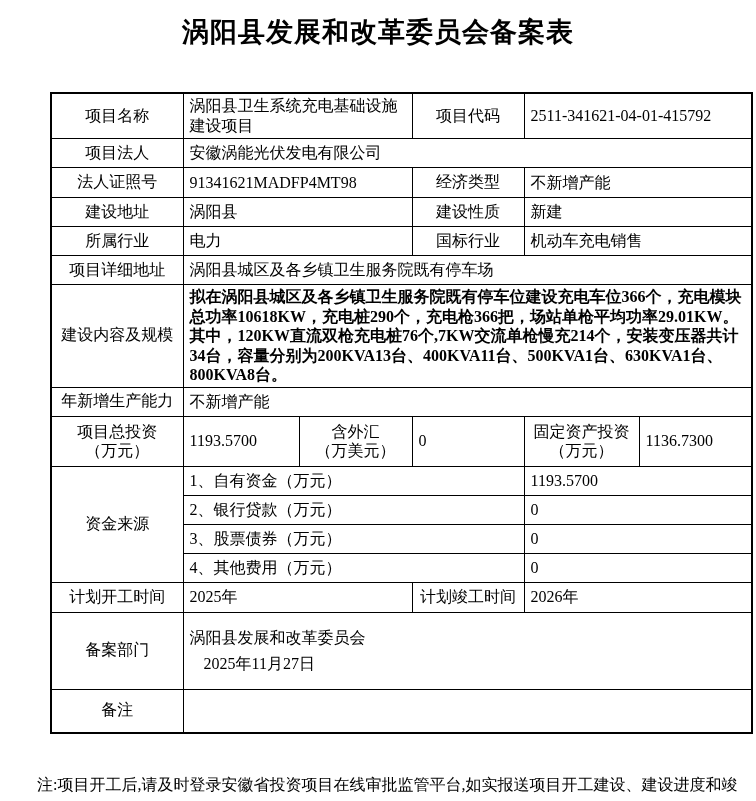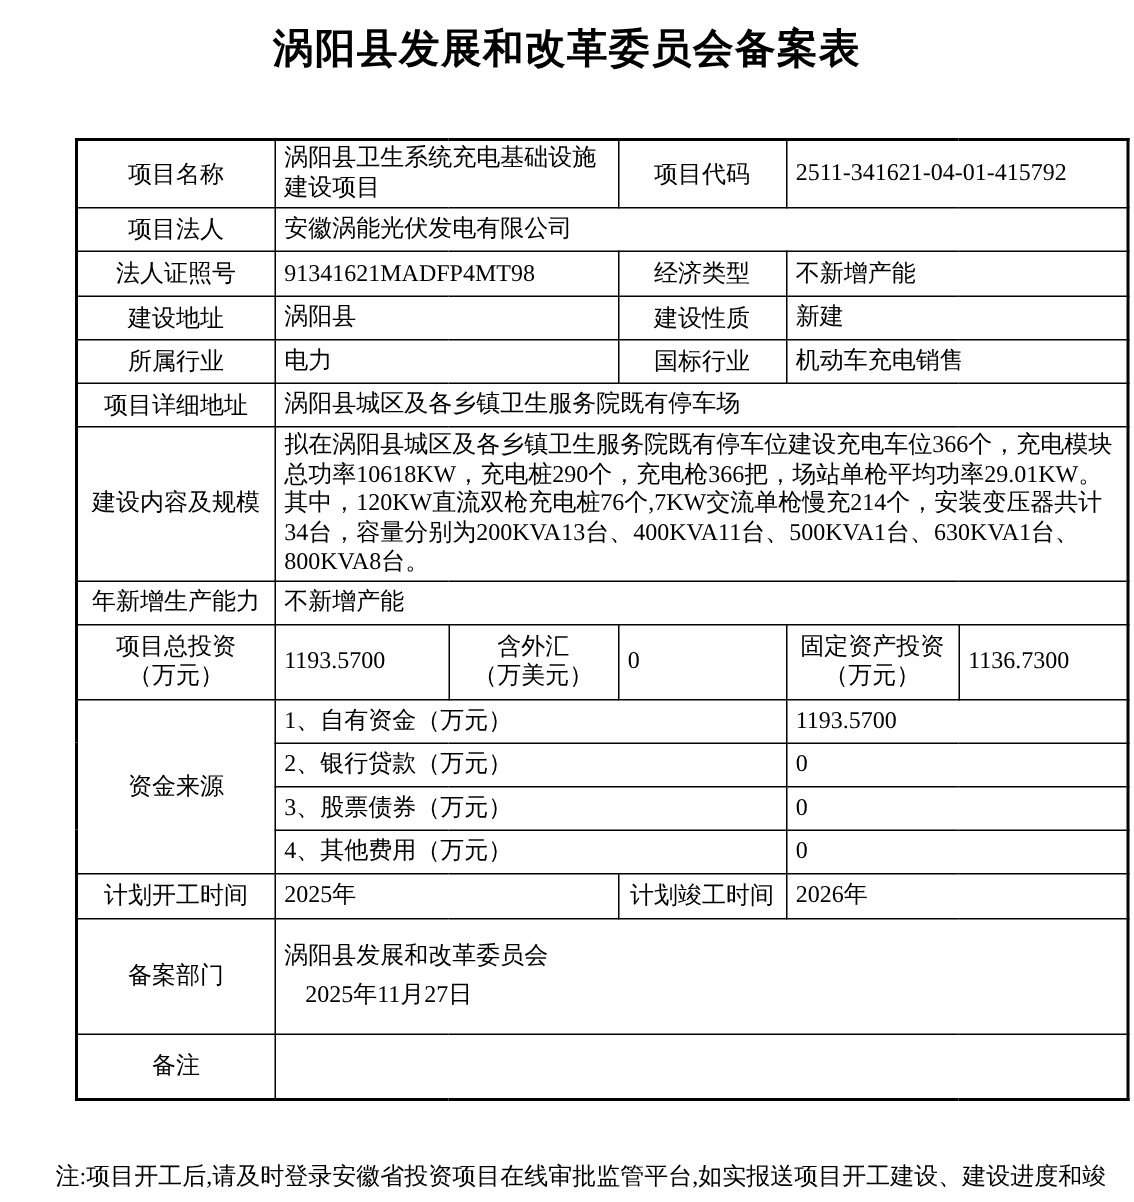--- a/index.html
+++ b/index.html
@@ -29,21 +29,21 @@
   }
   table.form td {
     border: 1px solid #000;
     font-size: 16px;
     vertical-align: middle;
     padding: 2px 6px;
     overflow: hidden;
   }
   td.lbl { text-align: center; padding: 2px 3px; }
   td.val { text-align: left; padding: 2px 8px; line-height: 20px; }
-  td.longtext { line-height: 19.5px; padding: 4px 8px; }
+  td.longtext { line-height: 19.5px; padding: 4px 8px; font-weight: bold; }
   .two-line { line-height: 19px; }
 
   td.dept-cell { line-height: 26px; }
   td.dept-cell .shift-right { transform: translateX(14px); }
 
   .footer-note {
     margin: 37px 0 0 37px;
     width: 701px;
     font-size: 16px;
     line-height: 28px;

